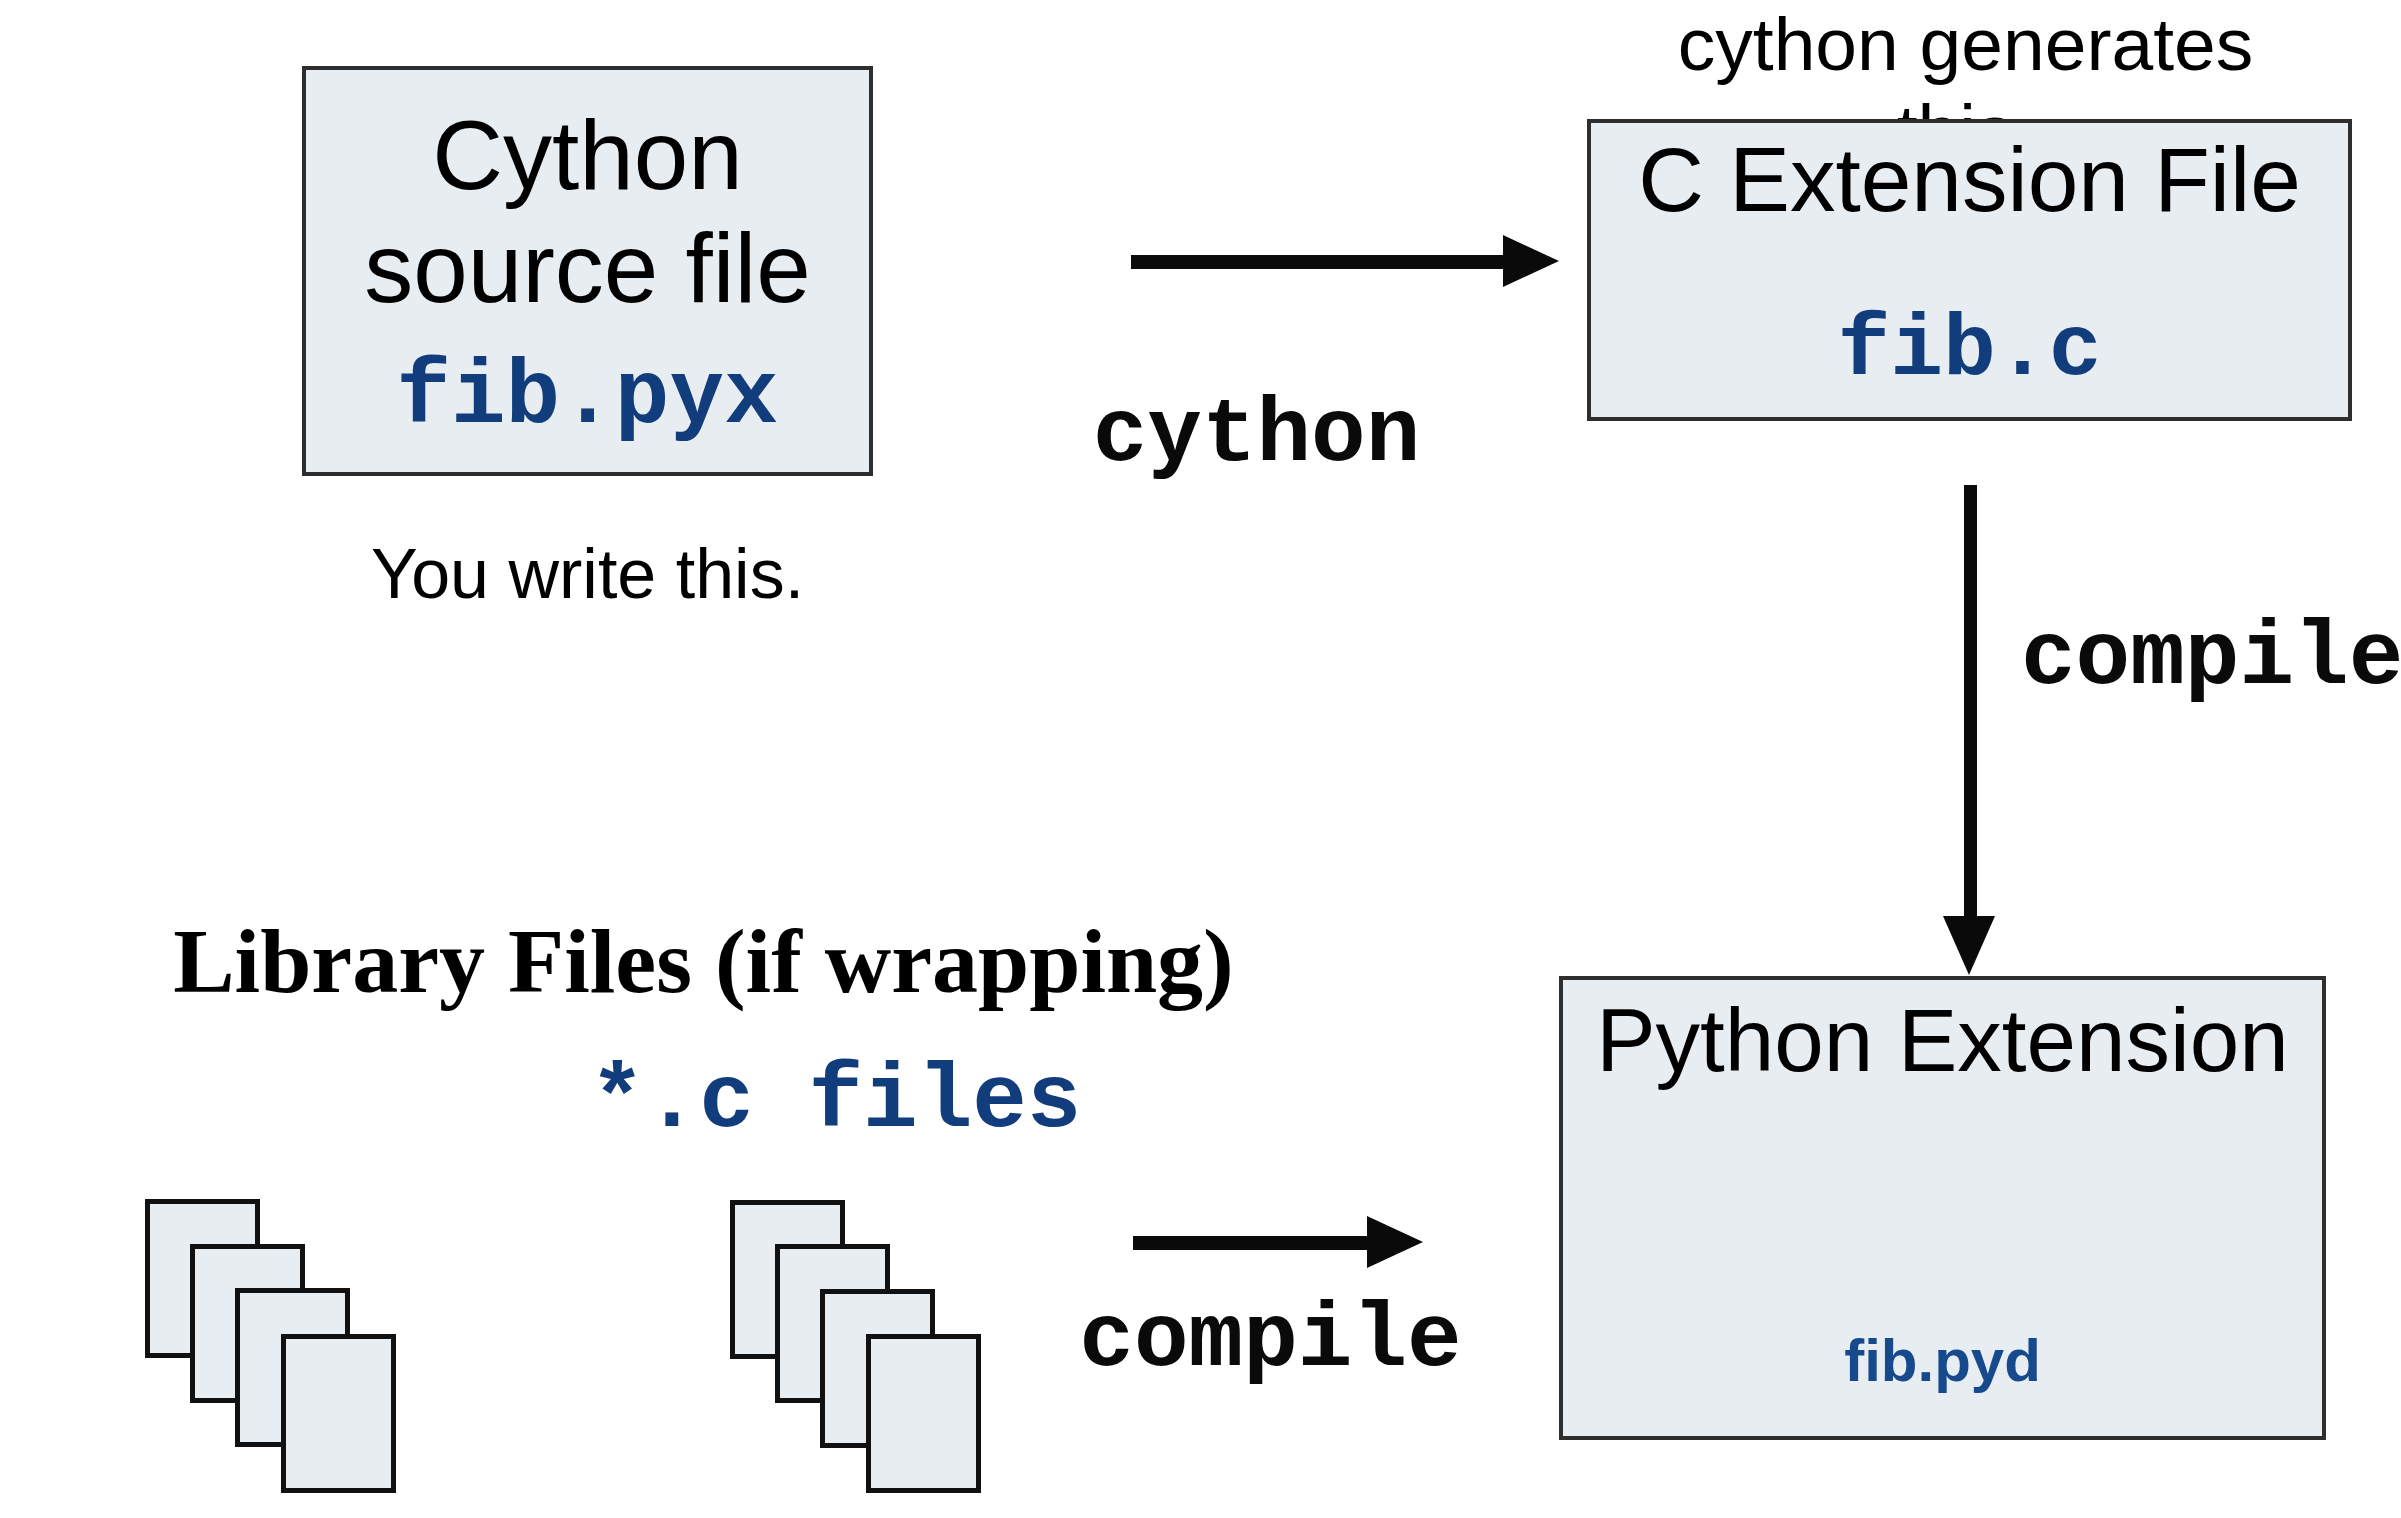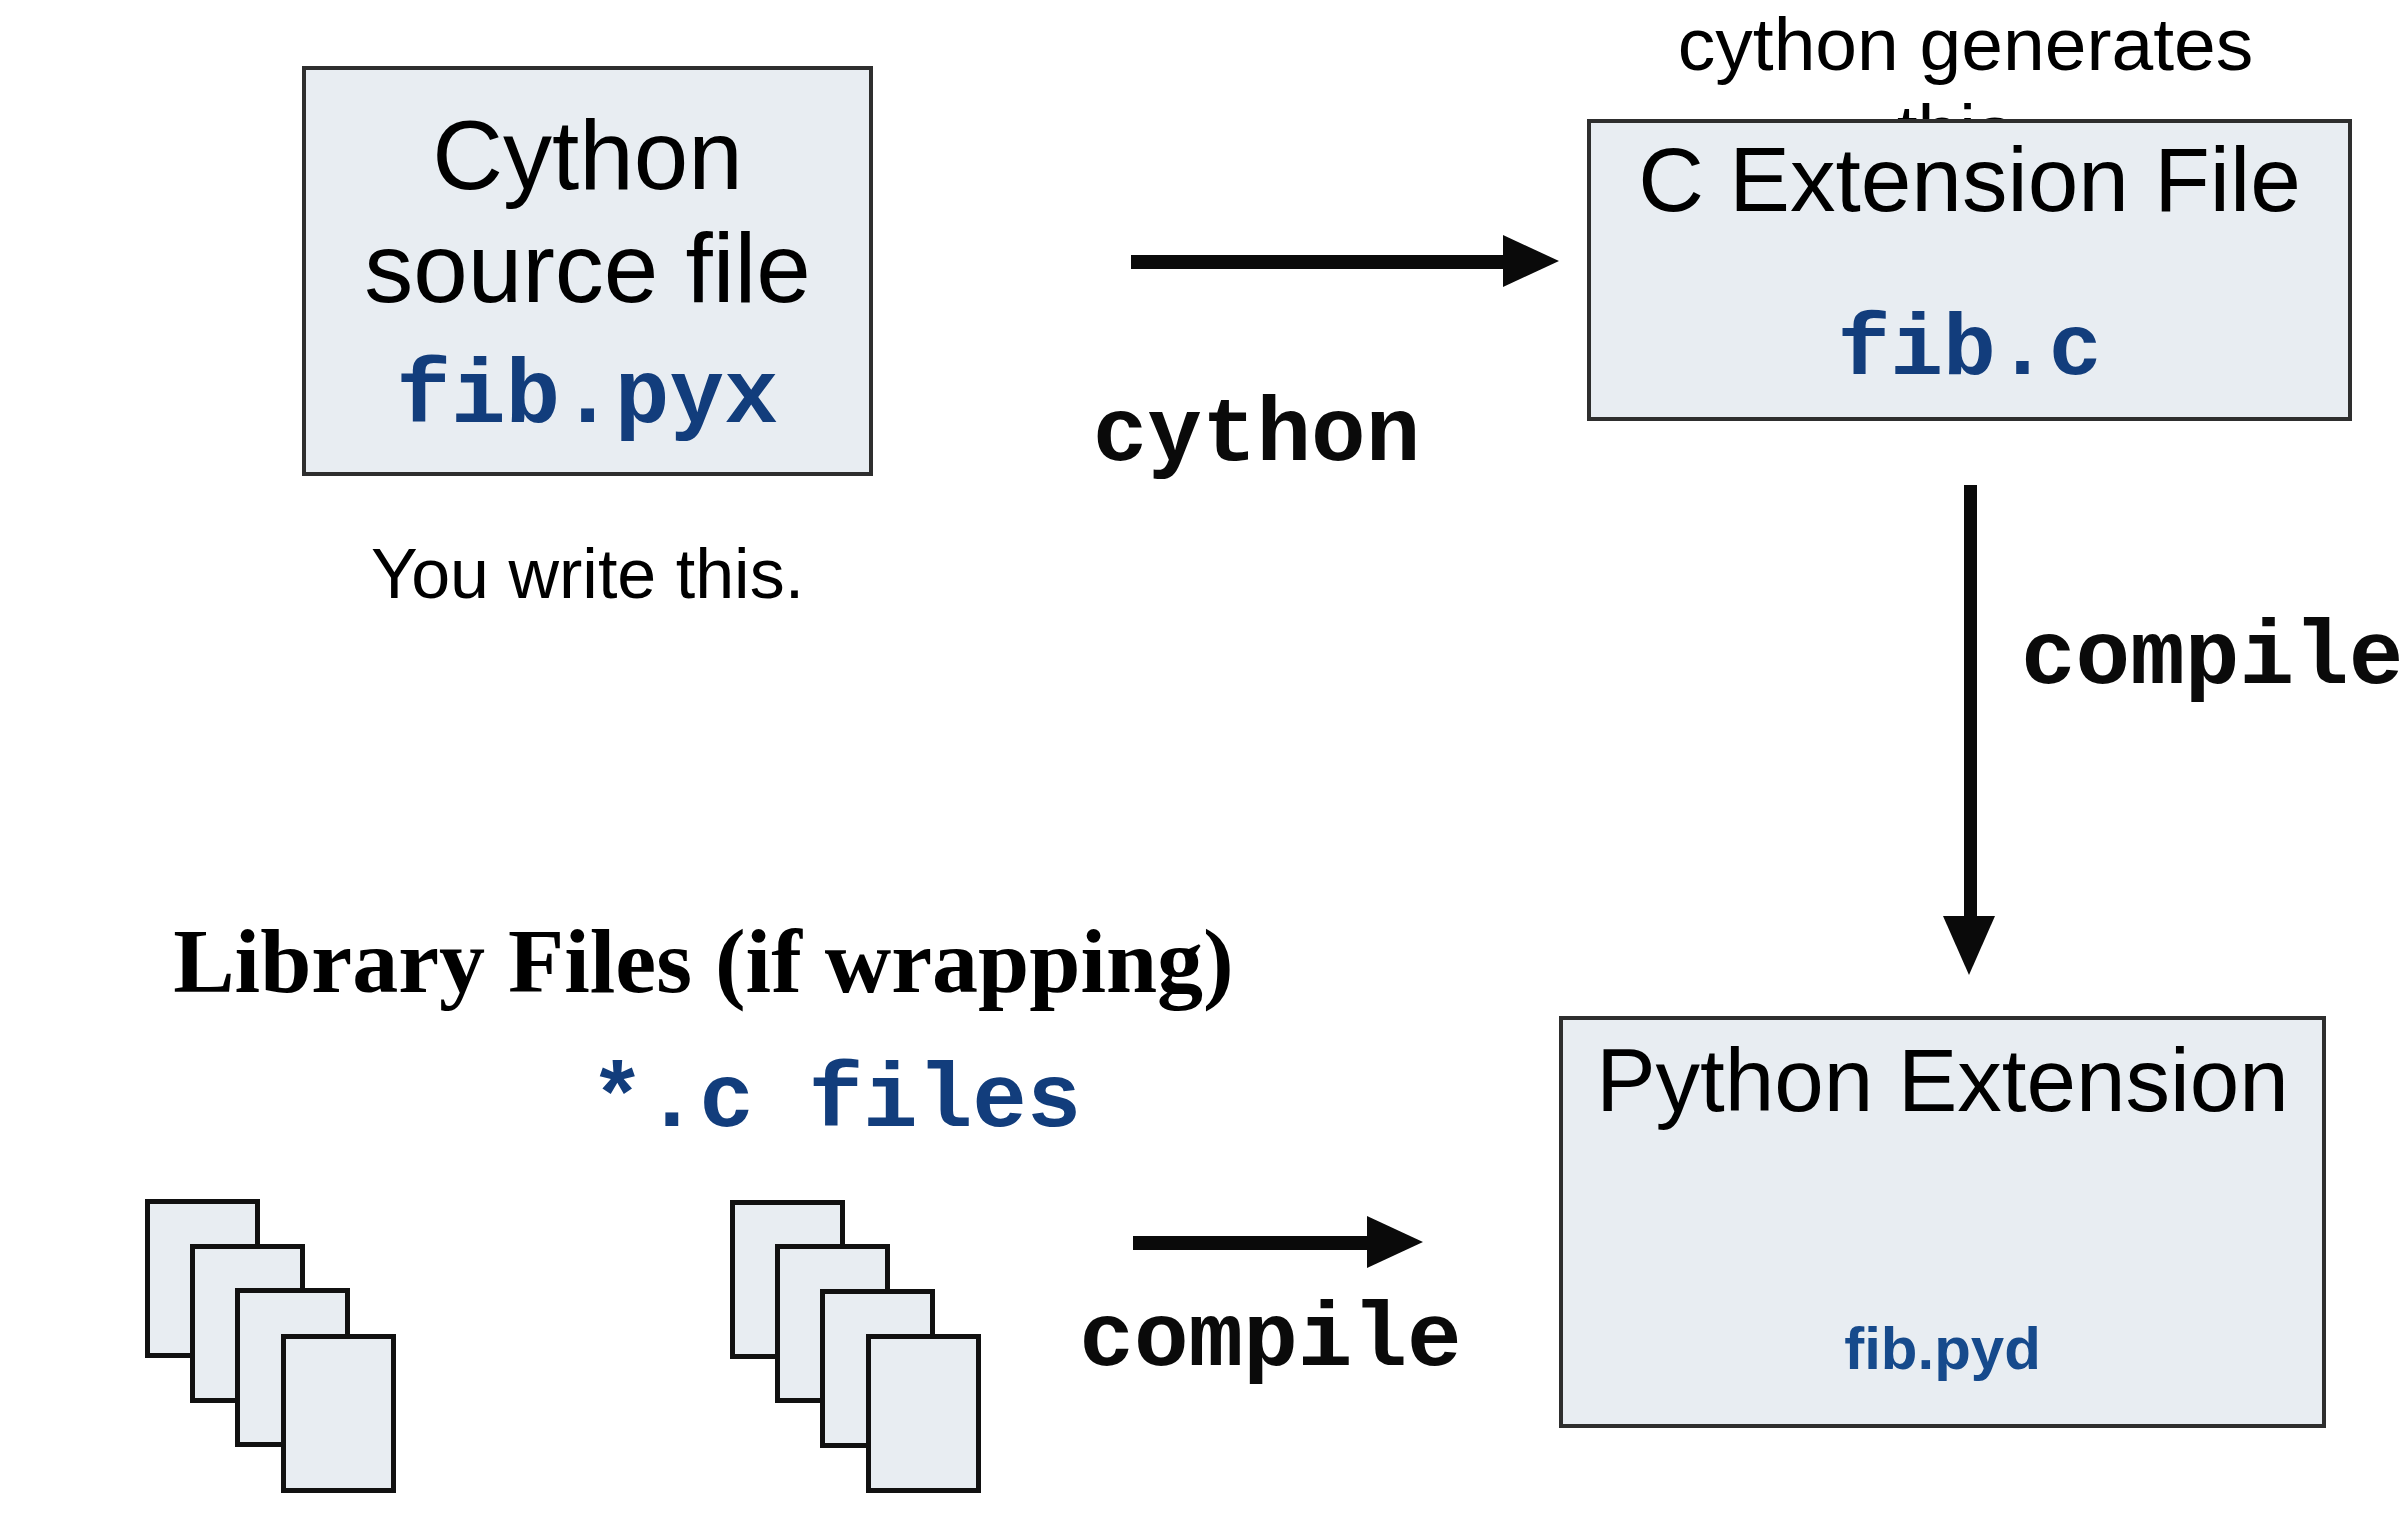--- a/index.html
+++ b/index.html
@@ -113,21 +113,21 @@
 
   <div class="node" style="left:1587px;top:119px;width:765px;height:302px;padding:4.2px 0 15.4px;">
     <div class="title" style="font-size:91px;line-height:106px;">C Extension File</div>
     <div class="filename-mono" style="font-size:88px;line-height:102px;">fib.c</div>
   </div>
 
   <div class="shaft-v" style="left:1964px;top:485px;height:436px;"></div>
   <div class="head-down" style="left:1943px;top:916px;"></div>
   <div class="mono-label" style="left:2021px;top:606px;text-align:left;">compile</div>
 
-  <div class="node" style="left:1559px;top:1016px;width:767px;height:412px;padding:8.4px 0 21px;">
+  <div class="node" style="left:1559px;top:976px;width:767px;height:464px;padding:8.4px 0 21px;">
     <div class="title" style="font-size:89px;line-height:105px;">
       <div>Python Extension</div>
     </div>
     <div class="filename-sans" style="font-size:60px;line-height:108px;">fib.pyd</div>
   </div>
 
   <div class="serif-heading" style="left:75px;top:906px;width:1257px;">Library Files (if wrapping)</div>
 
   <div class="blue-files-label" style="left:590px;top:1049px;text-align:right;">*.c files</div>
 

